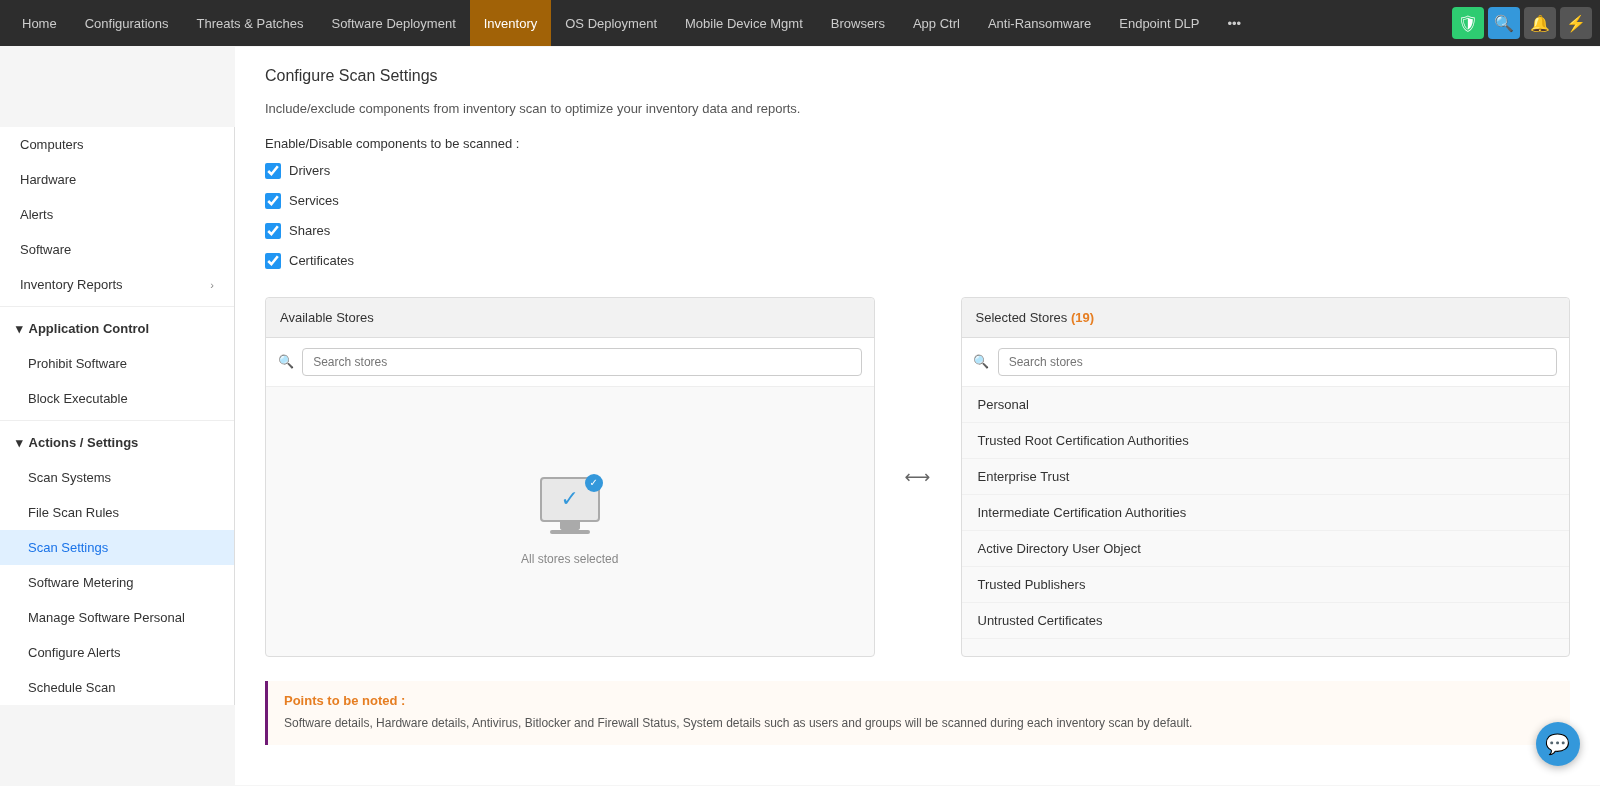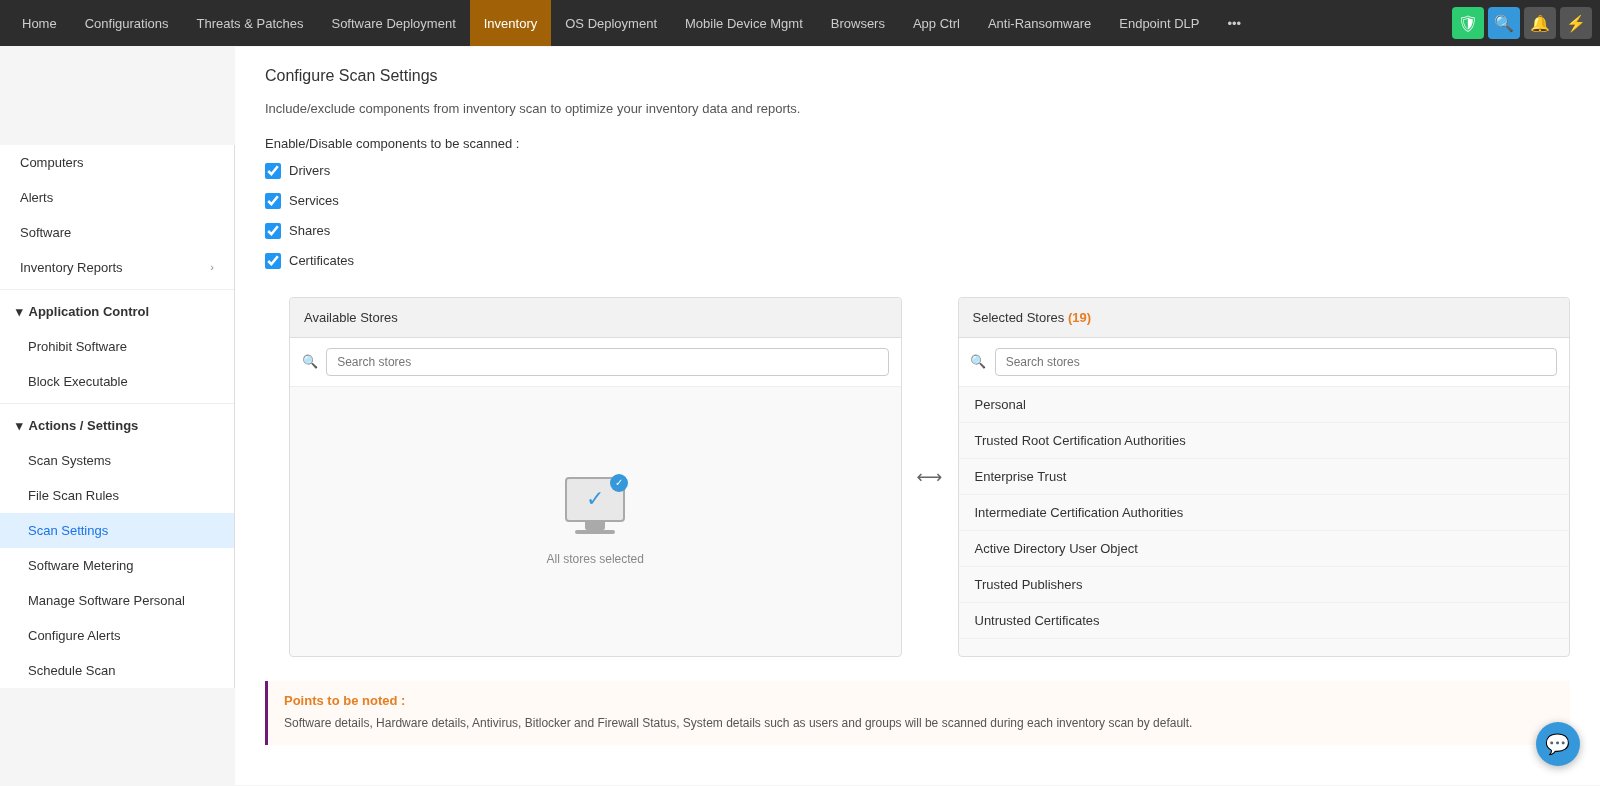--- a/index.html
+++ b/index.html
@@ -107,23 +107,22 @@
     .checkbox-row input[type="checkbox"] {
       width: 16px; height: 16px;
       accent-color: #2196f3;
       cursor: pointer;
     }
     .checkbox-label { font-size: 13px; color: #333; }
 
     
     .stores-container {
       display: flex;
-      gap: 8px;
+      gap: 23px;
       margin-bottom: 24px;
-      margin-left: 24px;
     }
     .store-panel {
       flex: 1;
       border: 1px solid #ddd;
       border-radius: 4px;
       background: #f9f9f9;
       min-height: 360px;
       display: flex;
       flex-direction: column;
     }
@@ -282,20 +281,23 @@
   </div>
 </nav>
 
 <div class="layout">
 
   <aside class="sidebar">
     <div class="sidebar-item">
       <span>Computers</span>
     </div>
     <div class="sidebar-item">
+      <span>Hardware</span>
+    </div>
+    <div class="sidebar-item">
       <span>Alerts</span>
     </div>
     <div class="sidebar-item">
       <span>Software</span>
     </div>
     <div class="sidebar-item">
       <span>Inventory Reports</span>
       <span class="chevron">›</span>
     </div>
 

